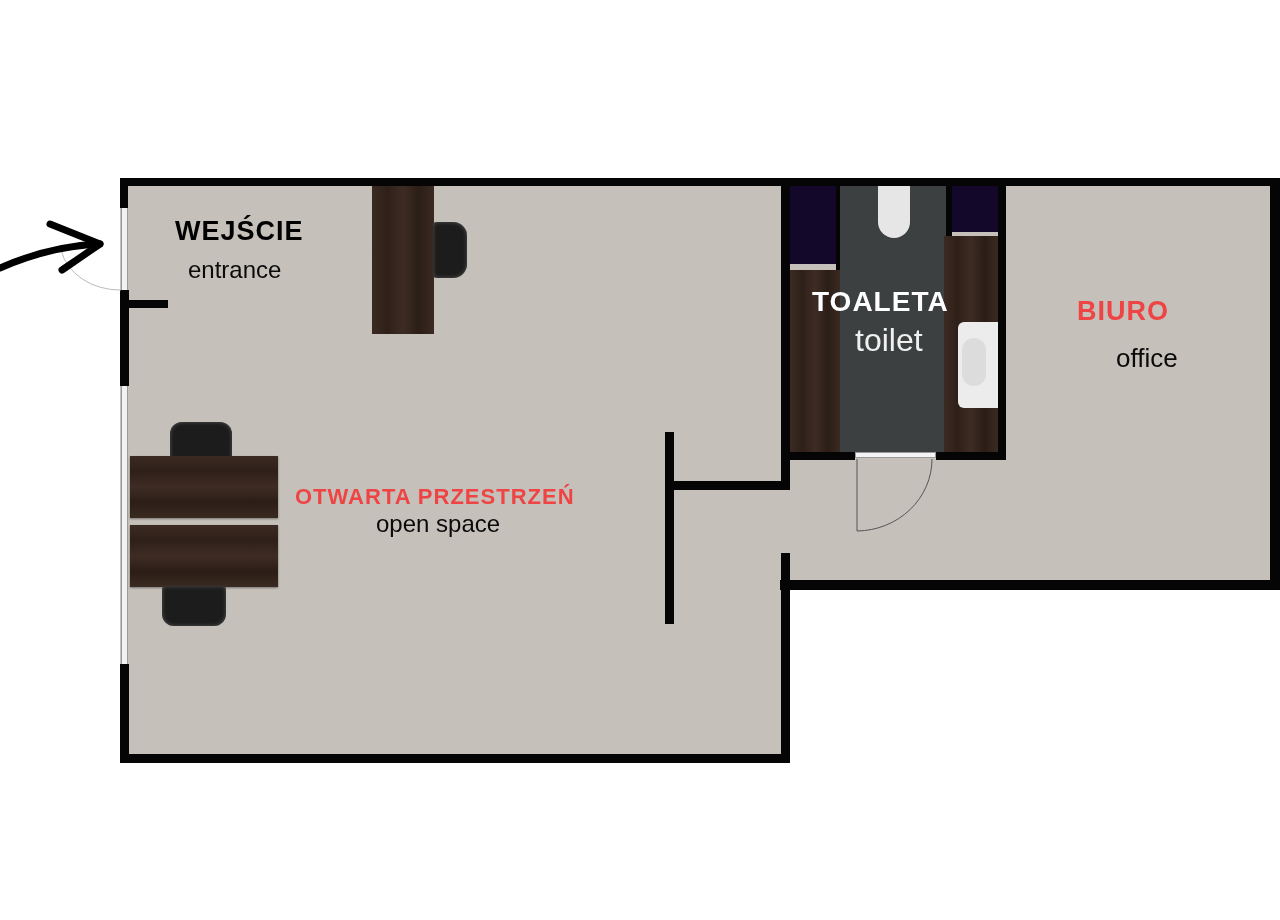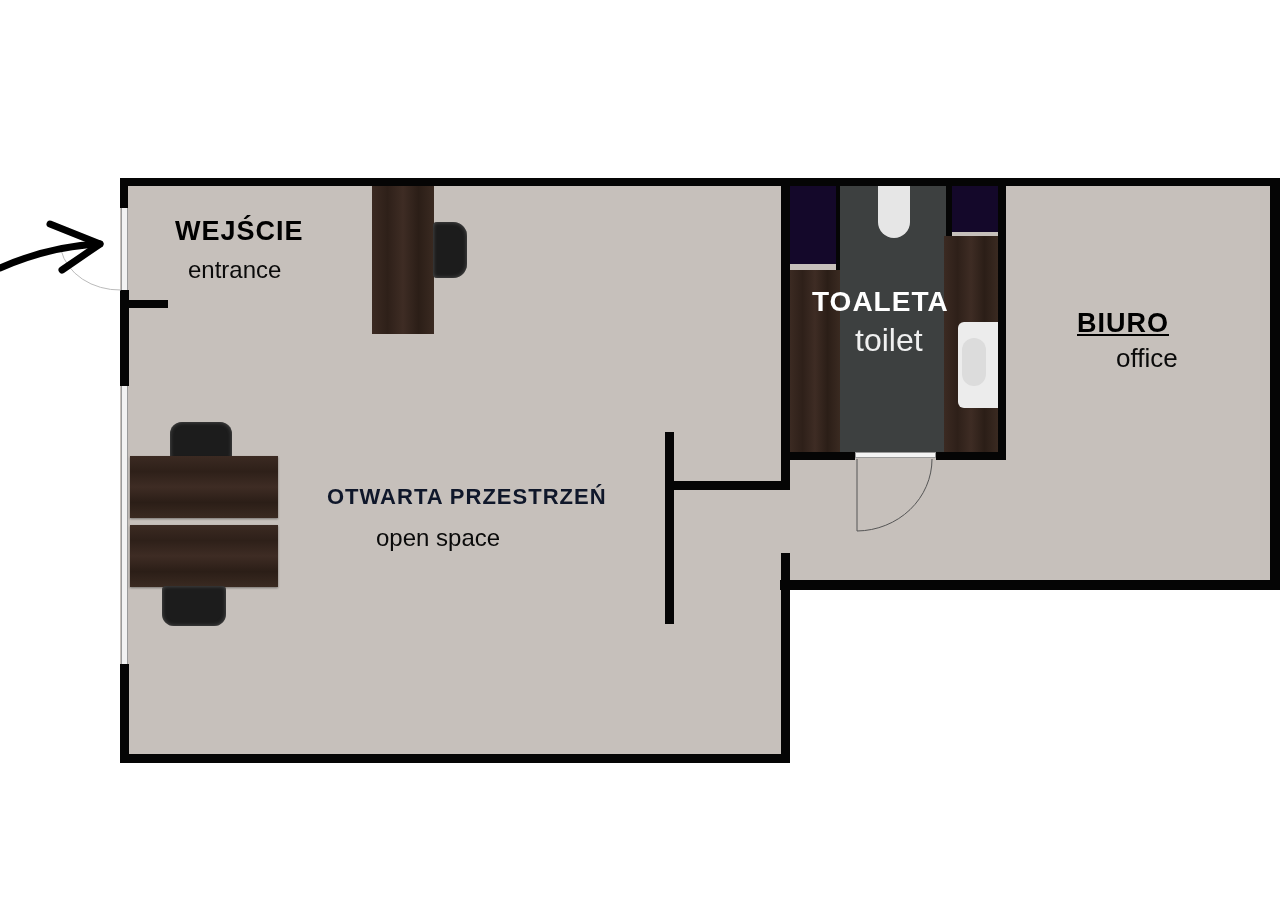--- a/index.html
+++ b/index.html
@@ -74,20 +74,20 @@
 <div class="chair" style="left:433px;top:222px;width:34px;height:56px;border-radius:4px 14px 14px 4px;"></div>
 
 <div class="chair" style="left:170px;top:422px;width:62px;height:38px;border-radius:12px 12px 4px 4px;"></div>
 <div class="wood-h" style="left:130px;top:456px;width:148px;height:62px;"></div>
 <div class="wood-h" style="left:130px;top:525px;width:148px;height:62px;"></div>
 <div class="chair" style="left:162px;top:586px;width:64px;height:40px;border-radius:4px 4px 12px 12px;"></div>
 
 <div class="label-big" style="left:175px;top:216px;font-size:27px;color:#000000;">WEJŚCIE</div>
 <div class="label-small" style="left:188px;top:256px;font-size:24px;color:#0a0a0a;">entrance</div>
 
-<div class="label-big" style="left:327px;top:484px;font-size:22px;color:#0f172a;">OTWARTA PRZESTRZEŃ</div>
-<div class="label-small" style="left:376px;top:524px;font-size:24px;color:#0a0a0a;">open space</div>
+<div class="label-big" style="left:295px;top:484px;font-size:22px;color:#ef4444;">OTWARTA PRZESTRZEŃ</div>
+<div class="label-small" style="left:376px;top:510px;font-size:24px;color:#0a0a0a;">open space</div>
 
 <div class="label-big" style="left:812px;top:286px;font-size:28px;color:#ffffff;">TOALETA</div>
 <div class="label-small" style="left:855px;top:322px;font-size:32px;color:#f0f0f0;">toilet</div>
 
-<div class="label-big" style="left:1077px;top:308px;font-size:27px;color:#000000;text-decoration:underline;">BIURO</div>
+<div class="label-big" style="left:1077px;top:296px;font-size:27px;color:#ef4444;">BIURO</div>
 <div class="label-small" style="left:1092px;top:343px;font-size:26px;color:#0a0a0a;margin-left:24px;">office</div>
 
 </body></html>

